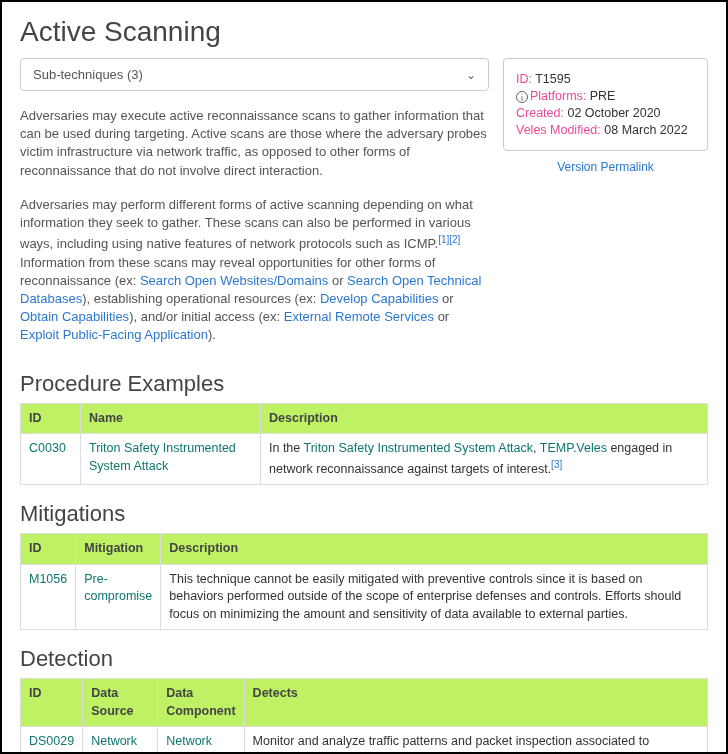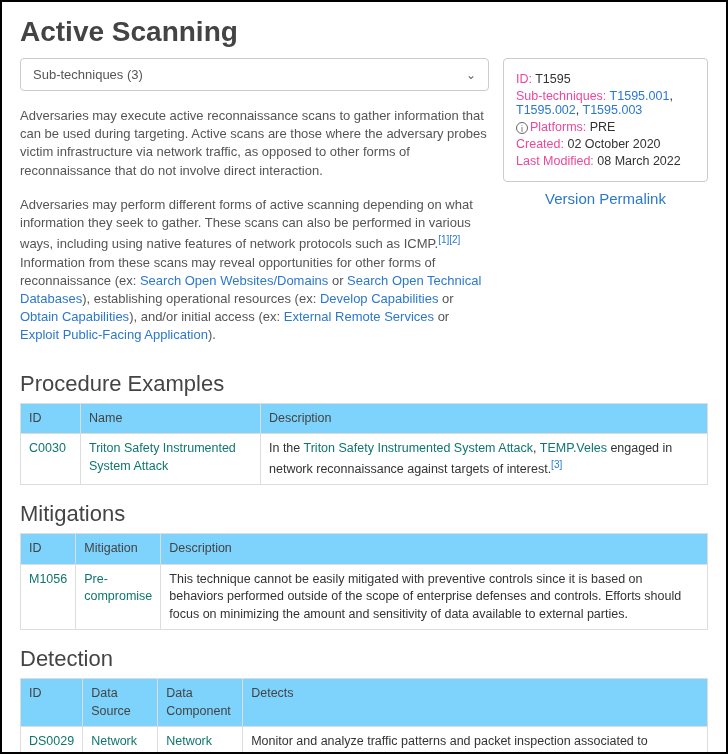--- a/index.html
+++ b/index.html
@@ -11,21 +11,21 @@
     background: #fff;
   }
   .page {
     border: 2px solid #000;
     width: 728px;
     height: 754px;
     padding: 8px 18px 18px 18px;
     overflow: hidden;
   }
   h1 {
-    font-weight: 700;
+    font-weight: 400;
     font-size: 28px;
     margin: 6px 0 10px 0;
     color: #444;
   }
   .top-row {
     display: flex;
     gap: 14px;
   }
   .left-col { flex: 1; }
   .right-col { width: 205px; }
@@ -54,43 +54,43 @@
   .info-card {
     border: 1px solid #ccc;
     border-radius: 4px;
     padding: 10px 12px;
     font-size: 12.5px;
   }
   .info-card .row { margin: 3px 0; }
   .info-card .label { font-weight: 400; color:#ec4899; }
   .info-card a { color: #2b78cd; text-decoration: none; }
   .permalink { text-align: center; margin-top: 8px; }
-  .permalink a { color:#2b78cd; font-size:15px; text-decoration:none; }
+  .permalink a { color:#2b78cd; font-size:12px; text-decoration:none; }
   h2 {
     font-weight: 400;
     font-size: 22px;
     margin: 16px 0 6px 0;
     color: #444;
   }
   table {
     border-collapse: collapse;
     width: 100%;
     font-size: 12.5px;
   }
   th, td {
     border: 1px solid #ddd;
     padding: 6px 8px;
     text-align: left;
     vertical-align: top;
     line-height: 1.4;
   }
   th {
-    background: #7dd3fc;
+    background: #bef264;
     color: #444;
-    font-weight: 400;
+    font-weight: 700;
   }
   td a { color: #0f766e; text-decoration: none; }
   .info-icon {
     display: inline-block;
     width: 12px; height: 12px;
     border: 1px solid #666;
     border-radius: 50%;
     font-size: 9px;
     line-height: 12px;
     text-align: center;
@@ -115,26 +115,23 @@
         <p>Adversaries may execute active reconnaissance scans to gather information that can be used during targeting. Active scans are those where the adversary probes victim infrastructure via network traffic, as opposed to other forms of reconnaissance that do not involve direct interaction.</p>
         <p>
           <span>Adversaries may perform different forms of active scanning depending on what information they seek to gather. These scans can also be performed in various ways, including using native features of network protocols such as ICMP.</span><sup><a href="#" class="link">[1]</a><a href="#" class="link">[2]</a></sup><span> Information from these scans may reveal opportunities for other forms of reconnaissance (ex: </span><a href="#" class="link">Search Open Websites/Domains</a><span> or </span><a href="#" class="link">Search Open Technical Databases</a><span>), establishing operational resources (ex: </span><a href="#" class="link">Develop Capabilities</a><span> or </span><a href="#" class="link">Obtain Capabilities</a><span>), and/or initial access (ex: </span><a href="#" class="link">External Remote Services</a><span> or </span><a href="#" class="link">Exploit Public-Facing Application</a><span>).</span>
         </p>
       </div>
     </div>
 
     <div class="right-col">
       <div class="info-card">
         <div class="row"><span class="label">ID:</span> <span>T1595</span></div>
-        <div class="row"><span class="label">Sub-techniques:</span>
-          <a href="#">T1595.001</a>, <a href="#">T1595.002</a>, <a href="#">T1595.003</a>
-        </div>
         <div class="row"><span class="info-icon">i</span><span class="label">Platforms:</span> <span>PRE</span></div>
         <div class="row"><span class="label">Created:</span> <span>02 October 2020</span></div>
-        <div class="row"><span class="label">Last Modified:</span> <span>08 March 2022</span></div>
+        <div class="row"><span class="label">Veles Modified:</span> <span>08 March 2022</span></div>
       </div>
       <div class="permalink"><a href="#">Version Permalink</a></div>
     </div>
   </div>
 
   <h2>Procedure Examples</h2>
   <table>
     <thead>
       <tr>
         <th style="width:60px">ID</th>

